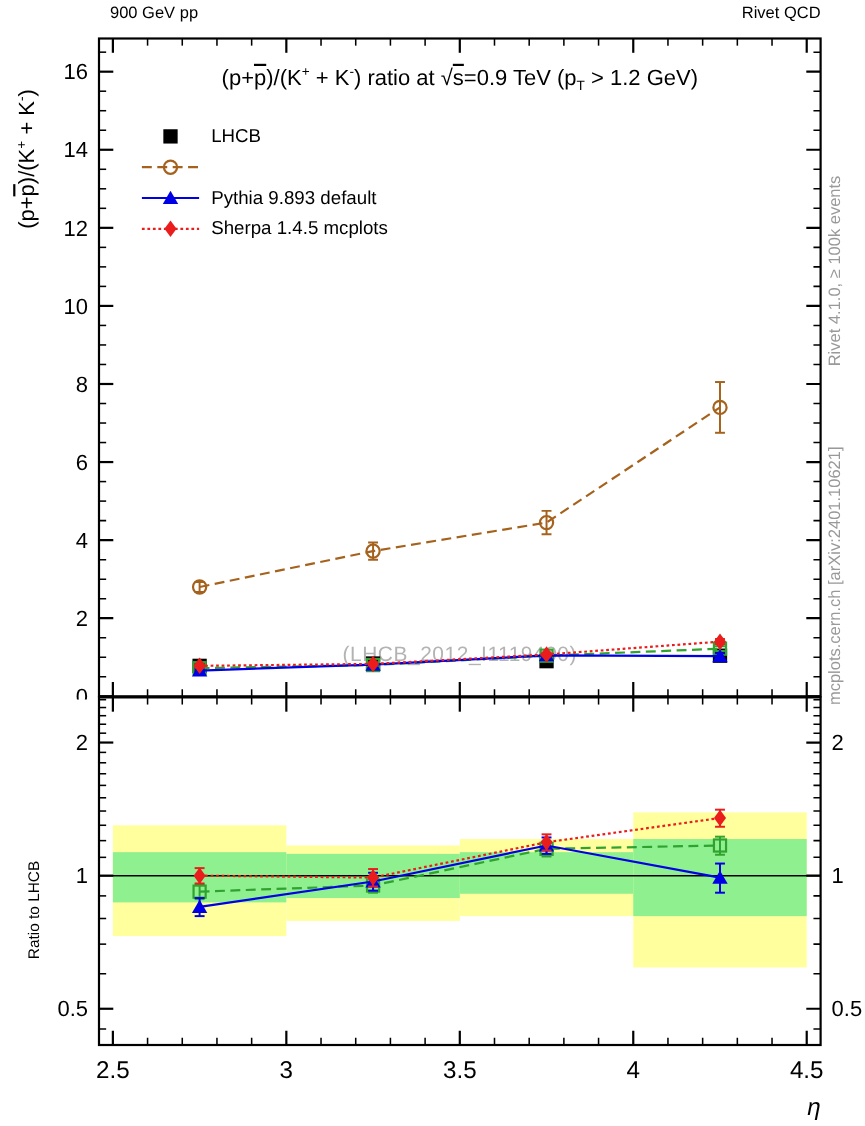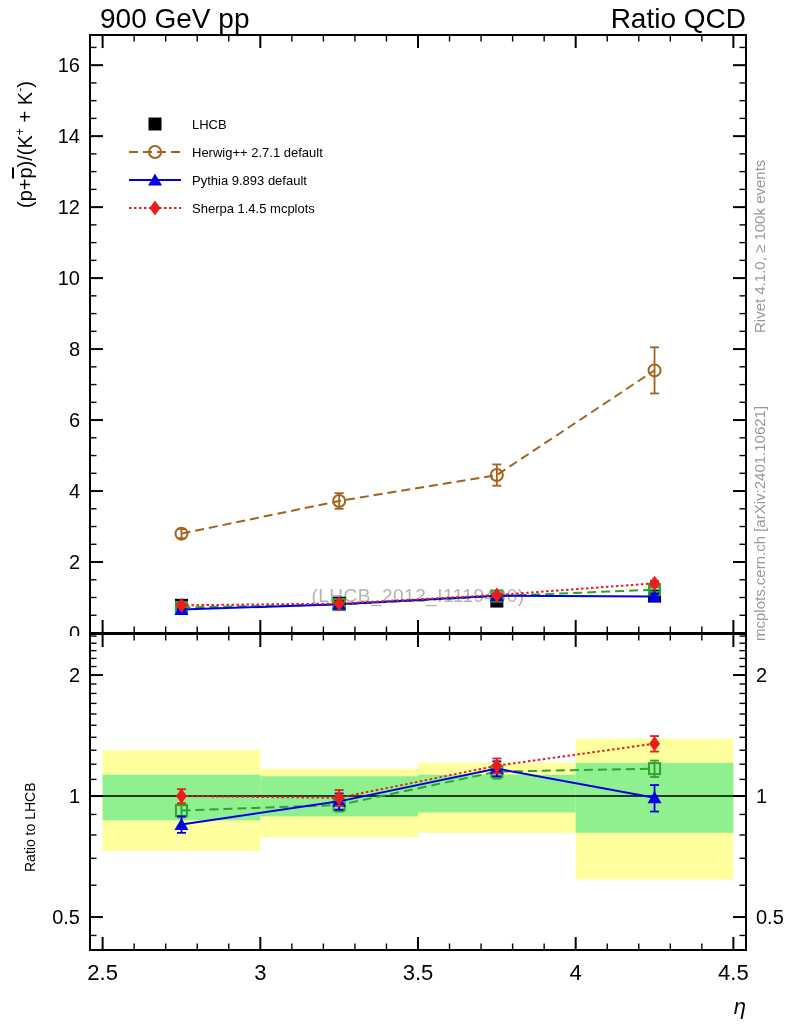--- a/index.html
+++ b/index.html
@@ -1,45 +1,45 @@
 <!DOCTYPE html>
 <html><head>
 <meta charset="utf-8">
 <style>
   html,body{margin:0;padding:0;background:#fff;}
   #canvas{position:relative;width:786px;height:1024px;background:#fff;
           font-family:"Liberation Sans","DejaVu Sans",sans-serif;color:#000;overflow:hidden;}
   .abs{position:absolute;}
-  .hdr{font-size:28px;font-weight:400;}
+  .hdr{font-size:15px;font-weight:400;}
   #header-left{left:100px;top:3px;}
   #header-right{left:560px;top:3px;width:186px;text-align:right;}
   #plot-title{left:90px;top:60px;width:656px;text-align:center;font-size:20px;}
   #watermark{left:90px;top:585px;width:656px;text-align:center;font-size:19px;color:#b3b3b3;letter-spacing:.5px;}
   .ov{text-decoration:overline;}
   .sup{vertical-align:super;font-size:0.62em;line-height:0;}
   .sub{vertical-align:sub;font-size:0.62em;line-height:0;}
   #ylabel-main{left:14px;top:208px;width:176px;font-size:20px;transform:rotate(-90deg);transform-origin:0 0;white-space:nowrap;}
   #ylabel-ratio{left:22px;top:872px;width:162px;font-size:14px;transform:rotate(-90deg);transform-origin:0 0;white-space:nowrap;}
   #note-rivet{left:751px;top:333px;width:302px;font-size:15px;color:#999;transform:rotate(-90deg);transform-origin:0 0;white-space:nowrap;}
   #note-mcplots{left:751px;top:641px;width:305px;font-size:15px;color:#999;transform:rotate(-90deg);transform-origin:0 0;white-space:nowrap;}
   #legend{left:128px;top:110px;}
   .lrow{display:flex;align-items:center;height:28px;}
   .lsample{width:54px;height:16px;margin-right:10px;flex:0 0 54px;}
-  .llabel{font-size:13px;white-space:nowrap;}
+  .llabel{font-size:17px;white-space:nowrap;}
   #main-clip{left:0;top:0;width:786px;height:636px;overflow:hidden;}
   svg{overflow:visible;display:block;}
   svg text{font-family:"Liberation Sans","DejaVu Sans",sans-serif;}
 </style>
 </head>
 <body>
 
 <div id="canvas">
 
   <div class="abs hdr" id="header-left">900 GeV pp</div>
-  <div class="abs hdr" id="header-right">Ratio QCD</div>
+  <div class="abs hdr" id="header-right">Rivet QCD</div>
 
   <div class="abs" id="watermark">(LHCB_2012_I1119400)</div>
 
   <div class="abs" id="main-clip">
     <svg id="svg-main" width="786" height="650">
         <g transform="translate(90,35)">
           <g stroke="#000">
             <line x1="12.615384615384626" x2="12.615384615384626" y1="598" y2="585" stroke-width="2"></line>
             <line x1="12.615384615384626" x2="12.615384615384626" y1="0" y2="13" stroke-width="2"></line>
             <line x1="170.30769230769232" x2="170.30769230769232" y1="598" y2="585" stroke-width="2"></line>
@@ -429,40 +429,40 @@
           <line x1="402.34615384615387" x2="411.34615384615387" y1="139.16975348678884" y2="139.16975348678884" stroke="#ea1c1c" stroke-width="1.8"></line>
           <path d="M 406.84615384615387 124.17610693353177 L 401.34615384615387 131.67610693353177 L 406.84615384615387 139.17610693353177 L 412.34615384615387 131.67610693353177 Z" fill="#ea1c1c"></path>
           <line x1="564.5384615384615" x2="564.5384615384615" y1="102.06180572397119" y2="117.58982733471856" stroke="#ea1c1c" stroke-width="1.8"></line>
           <line x1="560.0384615384615" x2="569.0384615384615" y1="102.06180572397119" y2="102.06180572397119" stroke="#ea1c1c" stroke-width="1.8"></line>
           <line x1="560.0384615384615" x2="569.0384615384615" y1="117.58982733471856" y2="117.58982733471856" stroke="#ea1c1c" stroke-width="1.8"></line>
           <path d="M 564.5384615384615 102.153226102292 L 559.0384615384615 109.653226102292 L 564.5384615384615 117.153226102292 L 570.0384615384615 109.653226102292 Z" fill="#ea1c1c"></path>
         </g>
       </g>
     </svg>
 
+  <div class="abs" id="plot-title"><span>(p+</span><span class="ov">p</span><span>)/(K</span><span class="sup">+</span><span> + K</span><span class="sup">-</span><span>) ratio at </span><span>√</span><span class="ov">s</span><span>=0.9 TeV (p</span><span class="sub">T</span><span> &gt; 1.2 GeV)</span></div>
 
   <div class="abs" id="ylabel-main"><span>(p+</span><span class="ov">p</span><span>)/(K</span><span class="sup">+</span><span> + K</span><span class="sup">-</span><span>)</span></div>
   <div class="abs" id="ylabel-ratio">Ratio to LHCB</div>
 
   <div class="abs" id="note-rivet">Rivet 4.1.0, ≥ 100k events</div>
   <div class="abs" id="note-mcplots">mcplots.cern.ch [arXiv:2401.10621]</div>
 
   <div class="abs" id="legend">
       <div class="lrow">
         <svg width="54" height="16" class="lsample">
           <rect x="21.5" y="2.5" width="11" height="11" fill="#000000" stroke="#000000" stroke-width="2"></rect>
         </svg>
         <span class="llabel">LHCB</span>
       </div>
       <div class="lrow">
         <svg width="54" height="16" class="lsample">
           <line x1="1" x2="53" y1="8" y2="8" stroke="#a5621d" stroke-width="2" stroke-dasharray="9,5"></line>
           <circle cx="27" cy="8" r="6" fill="none" stroke="#a5621d" stroke-width="2"></circle>
         </svg>
-        <span class="llabel">Herwig++ 2.7.1 default</span>
       </div>
       <div class="lrow">
         <svg width="54" height="16" class="lsample">
           <line x1="1" x2="53" y1="8" y2="8" stroke="#0000e6" stroke-width="2"></line>
           <path d="M 27 1.5 L 20 13.5 L 34 13.5 Z" fill="#0000e6"></path>
         </svg>
         <span class="llabel">Pythia 9.893 default</span>
       </div>
       <div class="lrow">
         <svg width="54" height="16" class="lsample">

